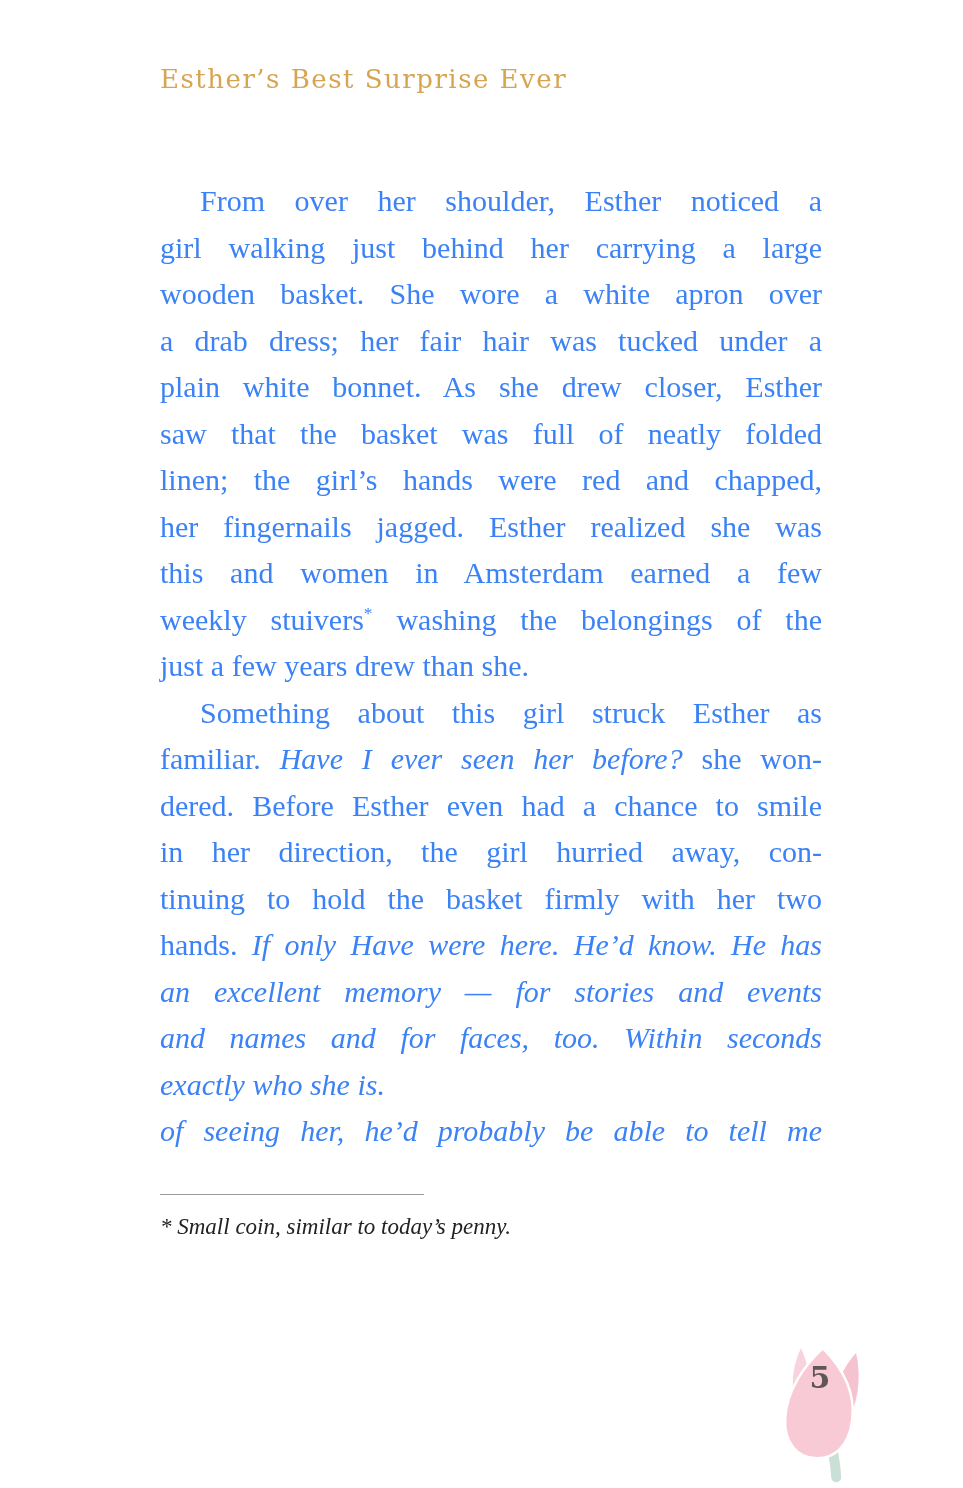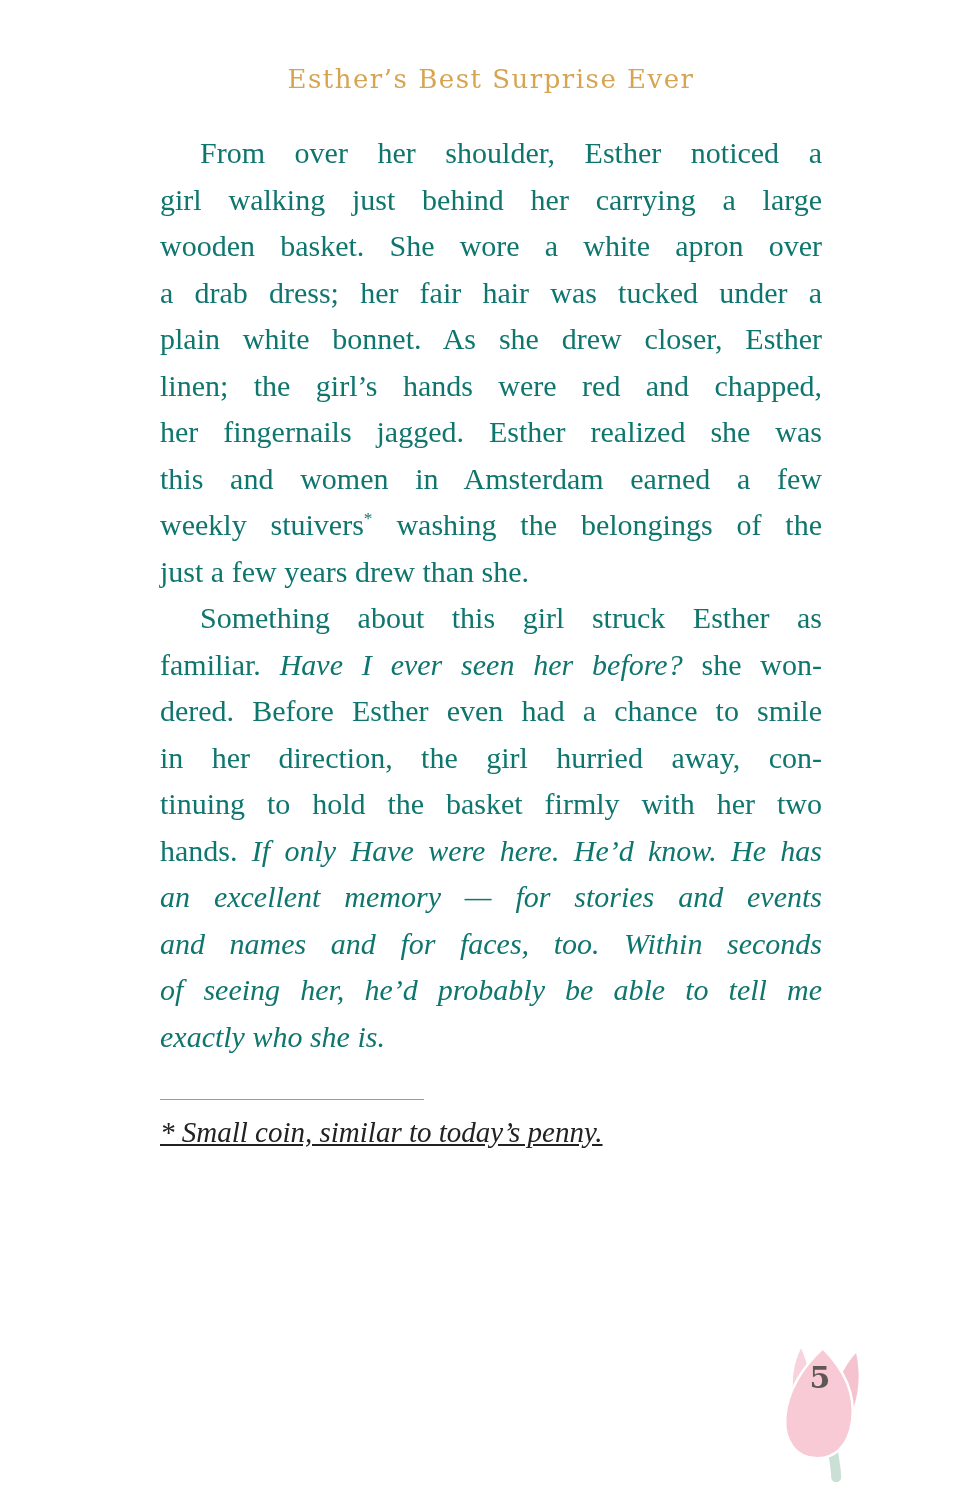--- a/index.html
+++ b/index.html
@@ -15,56 +15,55 @@
   }
 
   .column {
     position: absolute;
     left: 160px;
     top: 64px;
     width: 662px;
   }
 
   .running-head {
-    text-align: center;
+    text-align: left;
     font-family: "DejaVu Serif", serif;
     font-size: 26px;
     letter-spacing: 1.5px;
     font-weight: normal;
   }
 
   .body-text {
-    margin-top: 36px;
+    margin-top: 84px;
     font-size: 30px;
     line-height: 46.5px;
-    color: #0f766e;
+    color: #3b82f6;
   }
 
   .line {
     text-align: justify;
     text-align-last: justify;
     white-space: normal;
   }
   .line.last { text-align-last: left; }
   .line.indent { text-indent: 40px; }
   .line em { }
   .line sup { font-size: 58%; vertical-align: super; line-height: 0; }
 
   .footnote-rule {
     width: 264px;
     border-top: 1px solid #9a9a9a;
     margin: 39px 0 16px 0;
   }
 
   .footnote-text {
     font-style: italic;
-    font-size: 29px;
+    font-size: 23px;
     line-height: 32px;
     color: #222222;
-    text-decoration: underline;
   }
 
   .tulip {
     position: absolute;
     left: 760px;
     top: 1334px;
     width: 110px;
     height: 150px;
   }
   .tulip svg { position: absolute; left: 0; top: 0; }
@@ -88,35 +87,36 @@
   <div class="column">
 
     <div class="running-head" style="color: rgb(215, 164, 82);">Esther’s Best Surprise Ever</div>
 
     <div class="body-text">
         <div class="line indent"><span>From over her shoulder, Esther noticed a</span></div>
         <div class="line"><span>girl walking just behind her carrying a large</span></div>
         <div class="line"><span>wooden basket. She wore a white apron over</span></div>
         <div class="line"><span>a drab dress; her fair hair was tucked under a</span></div>
         <div class="line"><span>plain white bonnet. As she drew closer, Esther</span></div>
+        <div class="line"><span>saw that the basket was full of neatly folded</span></div>
         <div class="line"><span>linen; the girl’s hands were red and chapped,</span></div>
         <div class="line"><span>her fingernails jagged. Esther realized she was</span></div>
         <div class="line"><span>this and women in Amsterdam earned a few</span></div>
         <div class="line"><span>weekly stuivers</span><sup>*</sup><span> washing the belongings of the</span></div>
         <div class="line last"><span>just a few years drew than she.</span></div>
         <div class="line indent"><span>Something about this girl struck Esther as</span></div>
         <div class="line"><span>familiar. </span><em>Have I ever seen her before?</em><span> she won-</span></div>
         <div class="line"><span>dered. Before Esther even had a chance to smile</span></div>
         <div class="line"><span>in her direction, the girl hurried away, con-</span></div>
         <div class="line"><span>tinuing to hold the basket firmly with her two</span></div>
         <div class="line"><span>hands. </span><em>If only Have were here. He’d know. He has</em></div>
         <div class="line"><em>an excellent memory — for stories and events</em></div>
         <div class="line"><em>and names and for faces, too. Within seconds</em></div>
+        <div class="line last"><em>exactly who she is.</em></div>
         <div class="line"><em>of seeing her, he’d probably be able to tell me</em></div>
-        <div class="line last"><em>exactly who she is.</em></div>
       </div>
 
     <div class="footnote">
       <div class="footnote-rule"></div>
       <div class="footnote-text">* Small coin, similar to today’s penny.</div>
     </div>
 
   </div>
 
   <div class="tulip">

